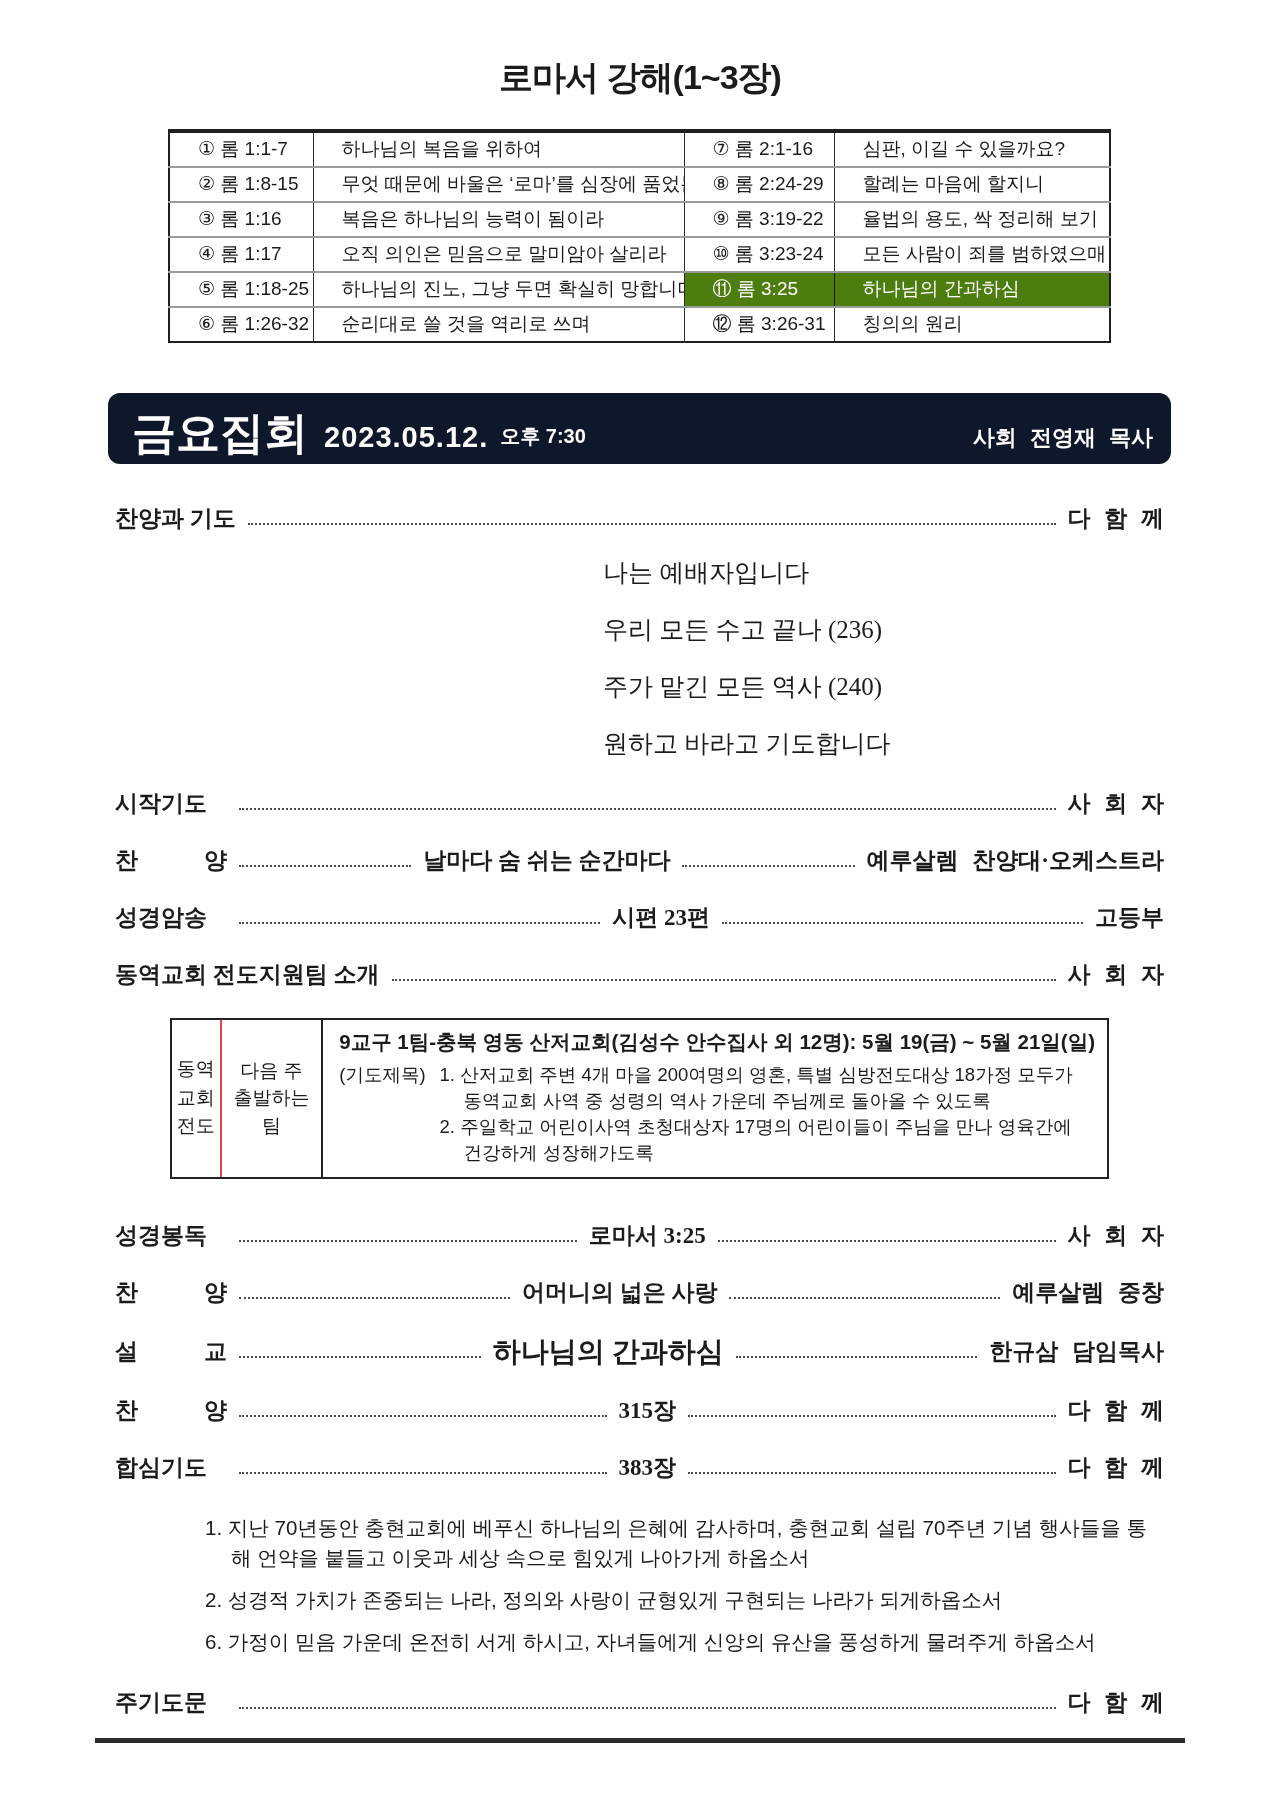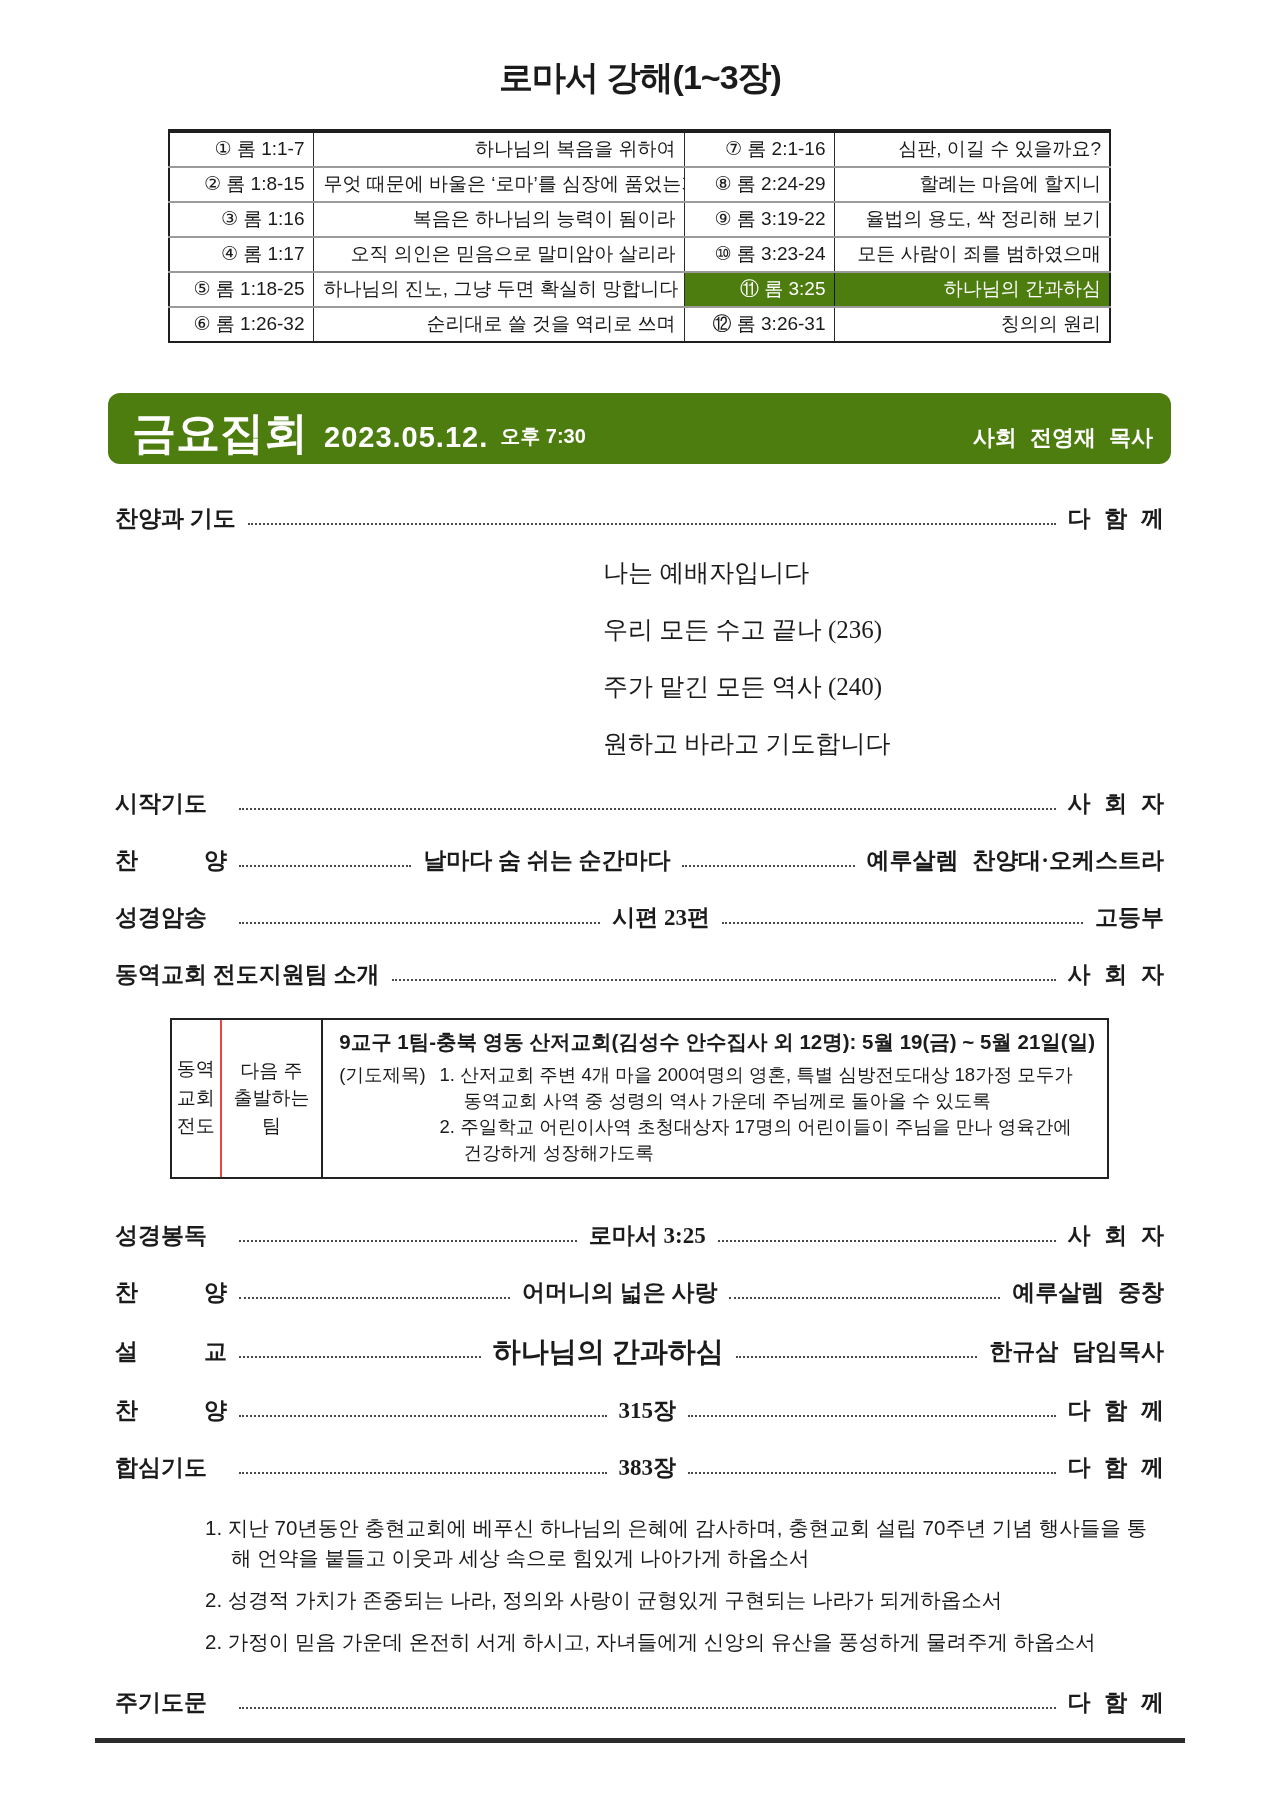--- a/index.html
+++ b/index.html
@@ -12,29 +12,29 @@
     margin:56px 0 0;text-align:center;font-size:34px;font-weight:800;
     letter-spacing:-1px;line-height:1.25;
   }
   
   table.series{
     margin:30px 0 0 168px;width:941px;border-collapse:collapse;table-layout:fixed;
     font-size:19px;border:2px solid #1f1f1f;border-top:4px solid #1f1f1f;
   }
   table.series td{
     border-left:1.5px solid #2a2a2a;border-top:2px solid #9b9b9b;
-    padding:3px 8px 4px 10px;height:24px;white-space:nowrap;overflow:hidden;text-align:right;
+    padding:3px 8px 4px 28px;height:24px;white-space:nowrap;overflow:hidden;
   }
   table.series tr:first-child td{border-top:none;}
   table.series td:first-child{border-left:none;}
   table.series td.hl{background:#4d7c0f;color:#ffffff;font-weight:400;}
   table.series td.hl + td.hl{border-left-color:#181818;}
   
   .banner{
-    margin:50px 0 0 108px;width:1063px;height:71px;background:#4d7c0f;border-radius:12px;
+    margin:50px 0 0 108px;width:1063px;height:71px;background:#0f172a;border-radius:12px;
     color:#fff;display:flex;align-items:flex-end;padding:0 18px 7px 24px;box-sizing:border-box;
   }
   .banner-title{font-size:44px;font-weight:800;line-height:1.05;}
   .banner-date{font-size:29px;font-weight:700;margin-left:16px;padding-bottom:3px;letter-spacing:1px;}
   .banner-time{font-size:20px;font-weight:700;margin-left:12px;padding-bottom:7px;}
   .banner-mc{margin-left:auto;font-size:22px;font-weight:600;padding-bottom:4px;word-spacing:7px;}
   
   .program{margin:0 116px 0 115px;font-family:"Liberation Serif","DejaVu Serif",serif;}
   .p-row{display:flex;align-items:center;font-size:23px;height:30px;margin-top:27px;}
   .p-row.first{margin-top:40px;}
@@ -238,21 +238,21 @@
       <span class="p-center">383장</span>
       <span class="p-dots"></span>
       <span class="p-right">다 함 께</span>
     </div>
 
   </div>
 
   <div class="prayers">
     <div class="prayer">1. 지난 70년동안 충현교회에 베푸신 하나님의 은혜에 감사하며, 충현교회 설립 70주년 기념 행사들을 통해 언약을 붙들고 이웃과 세상 속으로 힘있게 나아가게 하옵소서</div>
     <div class="prayer">2. 성경적 가치가 존중되는 나라, 정의와 사랑이 균형있게 구현되는 나라가 되게하옵소서</div>
-    <div class="prayer">2. 가정이 믿음 가운데 온전히 서게 하시고, 자녀들에게 신앙의 유산을 풍성하게 물려주게 하옵소서</div>
+    <div class="prayer">6. 가정이 믿음 가운데 온전히 서게 하시고, 자녀들에게 신앙의 유산을 풍성하게 물려주게 하옵소서</div>
   </div>
 
   <div class="program">
     <div class="p-row" style="margin-top:30px;">
       <span class="p-label">주기도문</span>
       <span class="p-dots"></span>
       <span class="p-right">다 함 께</span>
     </div>
   </div>
 

